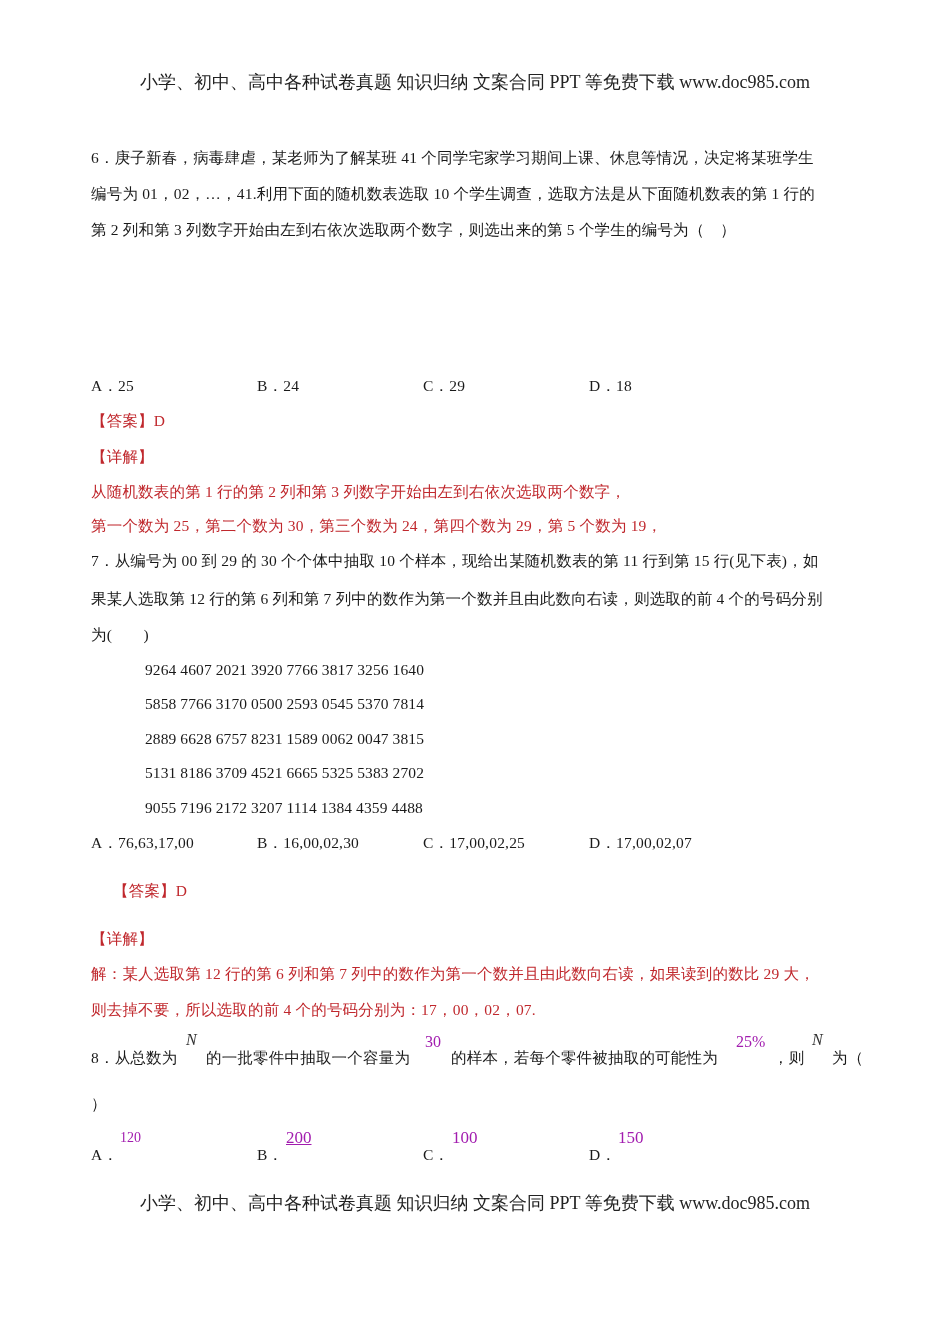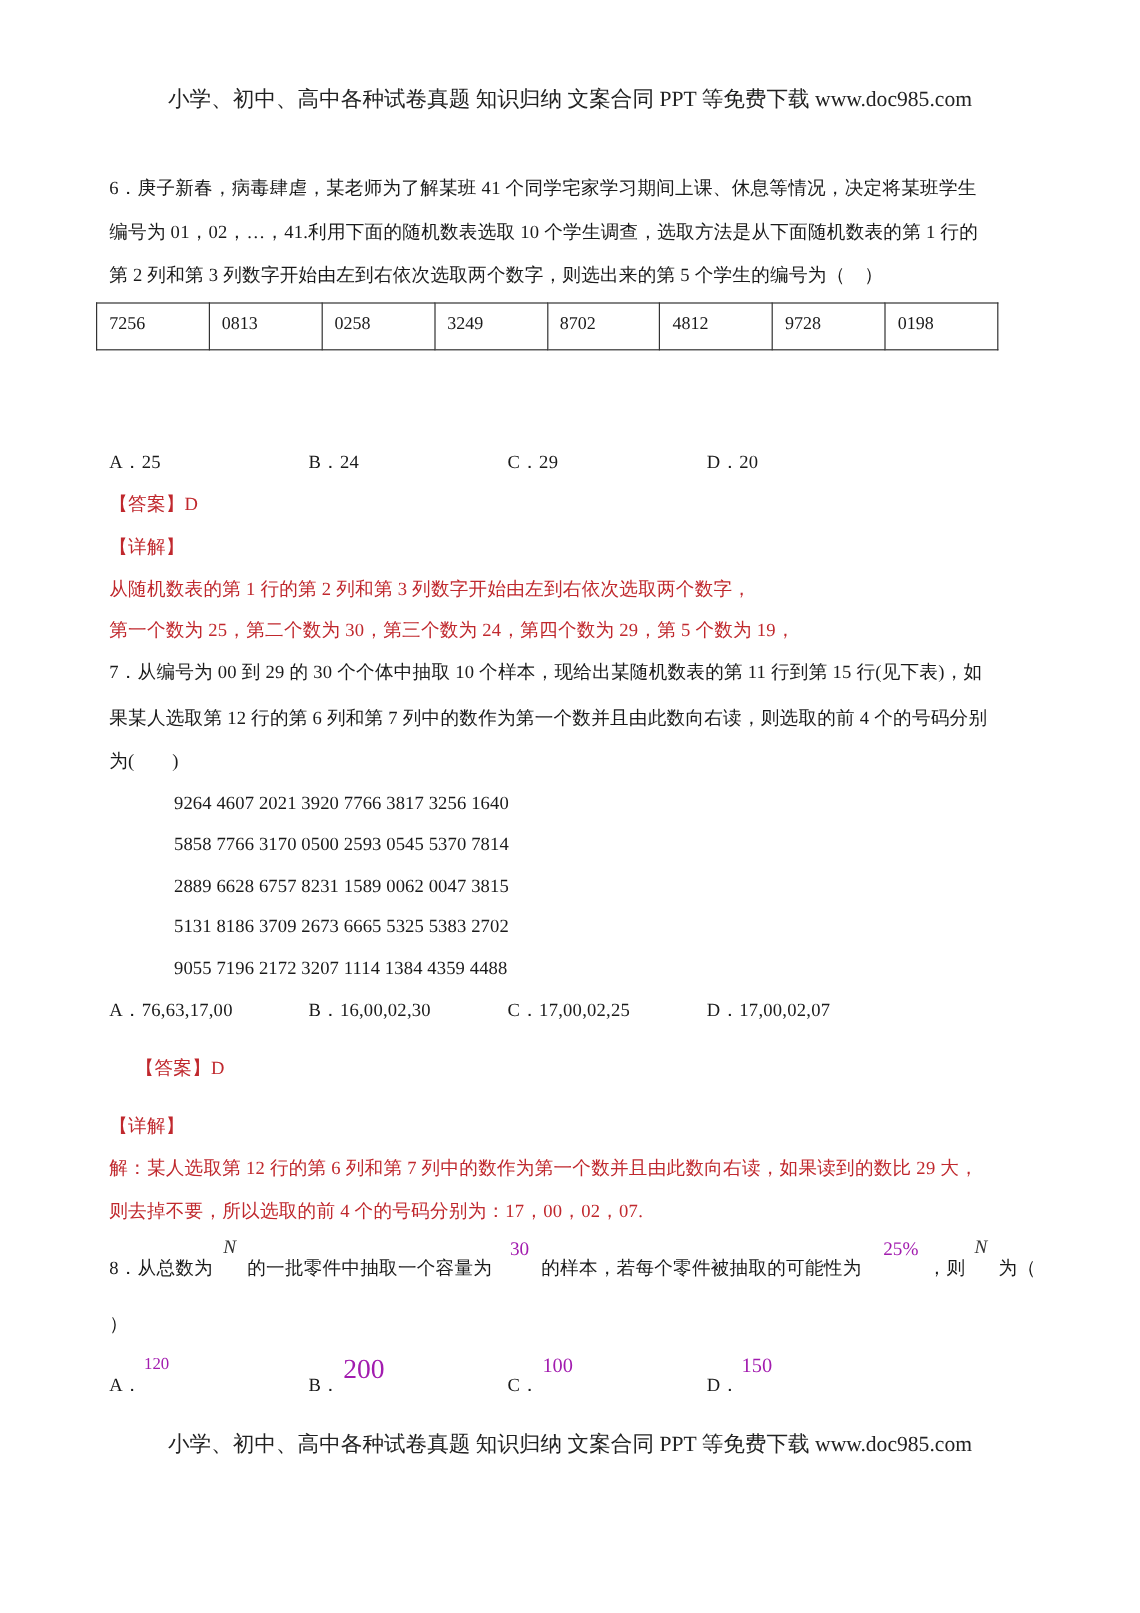--- a/index.html
+++ b/index.html
@@ -69,53 +69,43 @@
 
 <div class="abs header">小学、初中、高中各种试卷真题 知识归纳 文案合同 PPT 等免费下载   www.doc985.com</div>
 
 <div>
   <div class="abs line" style="top:148px;">6．庚子新春，病毒肆虐，某老师为了解某班 41 个同学宅家学习期间上课、休息等情况，决定将某班学生</div>
   <div class="abs line" style="top:184px;">编号为 01，02，…，41.利用下面的随机数表选取 10 个学生调查，选取方法是从下面随机数表的第 1 行的</div>
   <div class="abs line" style="top:220px;">第 2 列和第 3 列数字开始由左到右依次选取两个数字，则选出来的第 5 个学生的编号为（　）</div>
 
   <table class="rnd">
     <tbody>
-        <tr>
-      <td>7256</td>
-      <td>0813</td>
-      <td>0258</td>
-      <td>3249</td>
-      <td>8702</td>
-      <td>4812</td>
-      <td>9728</td>
-      <td>0198</td>
-    </tr>
   </tbody>
     </table>
 
   <div class="abs line opt" style="top:376px; left:91px;">A．25</div>
   <div class="abs line opt" style="top:376px; left:257px;">B．24</div>
   <div class="abs line opt" style="top:376px; left:423px;">C．29</div>
-  <div class="abs line opt" style="top:376px; left:589px;">D．20</div>
+  <div class="abs line opt" style="top:376px; left:589px;">D．18</div>
 
   <div class="abs line red" style="top:411px;">【答案】D</div>
   <div class="abs line red" style="top:447px;">【详解】</div>
   <div class="abs line red" style="top:482px;">从随机数表的第 1 行的第 2 列和第 3 列数字开始由左到右依次选取两个数字，</div>
   <div class="abs line red" style="top:516px;">第一个数为 25，第二个数为 30，第三个数为 24，第四个数为 29，第 5 个数为 19，</div>
 </div>
 
 <div>
   <div class="abs line" style="top:551px;">7．从编号为 00 到 29 的 30 个个体中抽取 10 个样本，现给出某随机数表的第 11 行到第 15 行(见下表)，如</div>
   <div class="abs line" style="top:589px;">果某人选取第 12 行的第 6 列和第 7 列中的数作为第一个数并且由此数向右读，则选取的前 4 个的号码分别</div>
   <div class="abs line" style="top:625px;">为(　　)</div>
 
   <div class="abs rowdata" style="top:661px;">9264 4607 2021 3920 7766 3817 3256 1640</div>
   <div class="abs rowdata" style="top:695px;">5858 7766 3170 0500 2593 0545 5370 7814</div>
   <div class="abs rowdata" style="top:730px;">2889 6628 6757 8231 1589 0062 0047 3815</div>
-  <div class="abs rowdata" style="top:764px;">5131 8186 3709 2673 6665 5325 5383 2702</div>
+  <div class="abs rowdata" style="top:764px;">5131 8186 3709 4521 6665 5325 5383 2702</div>
   <div class="abs rowdata" style="top:799px;">9055 7196 2172 3207 1114 1384 4359 4488</div>
 
   <div class="abs line opt" style="top:833px; left:91px;">A．76,63,17,00</div>
   <div class="abs line opt" style="top:833px; left:257px;">B．16,00,02,30</div>
   <div class="abs line opt" style="top:833px; left:423px;">C．17,00,02,25</div>
   <div class="abs line opt" style="top:833px; left:589px;">D．17,00,02,07</div>
 
   <div class="abs line red" style="top:881px; left:113px;">【答案】D</div>
   <div class="abs line red" style="top:929px;">【详解】</div>
   <div class="abs line red" style="top:964px;">解：某人选取第 12 行的第 6 列和第 7 列中的数作为第一个数并且由此数向右读，如果读到的数比 29 大，</div>
@@ -130,20 +120,20 @@
   <div class="abs line" style="top:1048px; left:451px;">的样本，若每个零件被抽取的可能性为</div>
   <div class="abs mathnum" style="top:1033px; left:736px;">25%</div>
   <div class="abs line" style="top:1048px; left:773px;">，则</div>
   <div class="abs math" style="top:1031px; left:812px;">N</div>
   <div class="abs line" style="top:1048px; left:832px;">为（</div>
   <div class="abs line" style="top:1094px;">）</div>
 
   <div class="abs line opt" style="top:1145px; left:91px;">A．</div>
   <div class="abs mathnum" style="top:1130px; left:120px; font-size:14px;">120</div>
   <div class="abs line opt" style="top:1145px; left:257px;">B．</div>
-  <div class="abs mathnum" style="top:1128px; left:286px; font-size:23px;">200</div>
+  <div class="abs mathnum" style="top:1128px; left:286px; font-size:17px;text-decoration:underline;">200</div>
   <div class="abs line opt" style="top:1145px; left:423px;">C．</div>
   <div class="abs mathnum" style="top:1128px; left:452px; font-size:17px;">100</div>
   <div class="abs line opt" style="top:1145px; left:589px;">D．</div>
   <div class="abs mathnum" style="top:1128px; left:618px; font-size:17px;">150</div>
 </div>
 
 <div class="abs footer">小学、初中、高中各种试卷真题 知识归纳 文案合同 PPT 等免费下载   www.doc985.com</div>
 
 </body></html>

